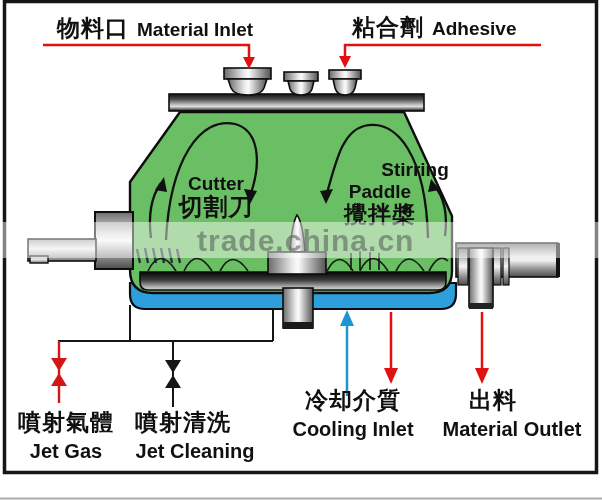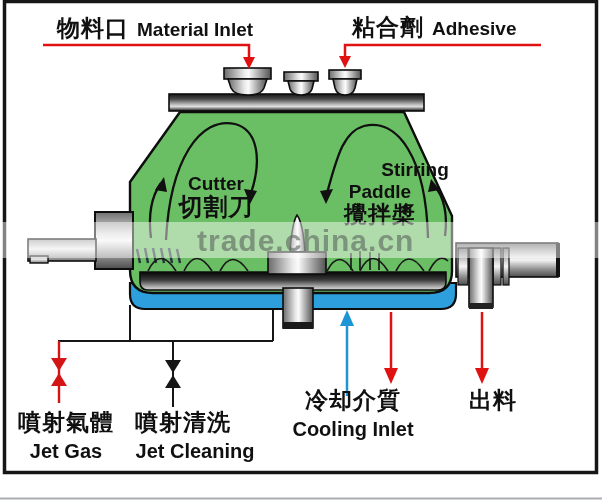--- a/index.html
+++ b/index.html
@@ -203,18 +203,19 @@
   <div class="lbl zh23 ctr" style="left:335px;top:203px;width:90px;">攪拌槳</div>
   <div class="lbl en20 ctr" style="left:8px;top:441px;width:116px;">Jet Gas</div>
 
   <div class="lbl zh23 ctr" style="left:118px;top:411px;width:130px;">噴射清洗</div>
   <div class="lbl en20 ctr" style="left:118px;top:441px;width:130px;margin-left:12px;">Jet Cleaning</div>
 
   <div class="lbl zh23 ctr" style="left:288px;top:389px;width:130px;">冷却介質</div>
   <div class="lbl en20 ctr" style="left:278px;top:419px;width:150px;">Cooling Inlet</div>
 
   <div class="lbl zh23 ctr" style="left:448px;top:389px;width:90px;">出料</div>
+  <div class="lbl en20 ctr" style="left:432px;top:419px;width:160px;">Material Outlet</div>
 
   <div id="watermark-band"></div>
   <div id="watermark-text">trade.china.cn</div>
 
 
 </div>
 
 </body></html>

